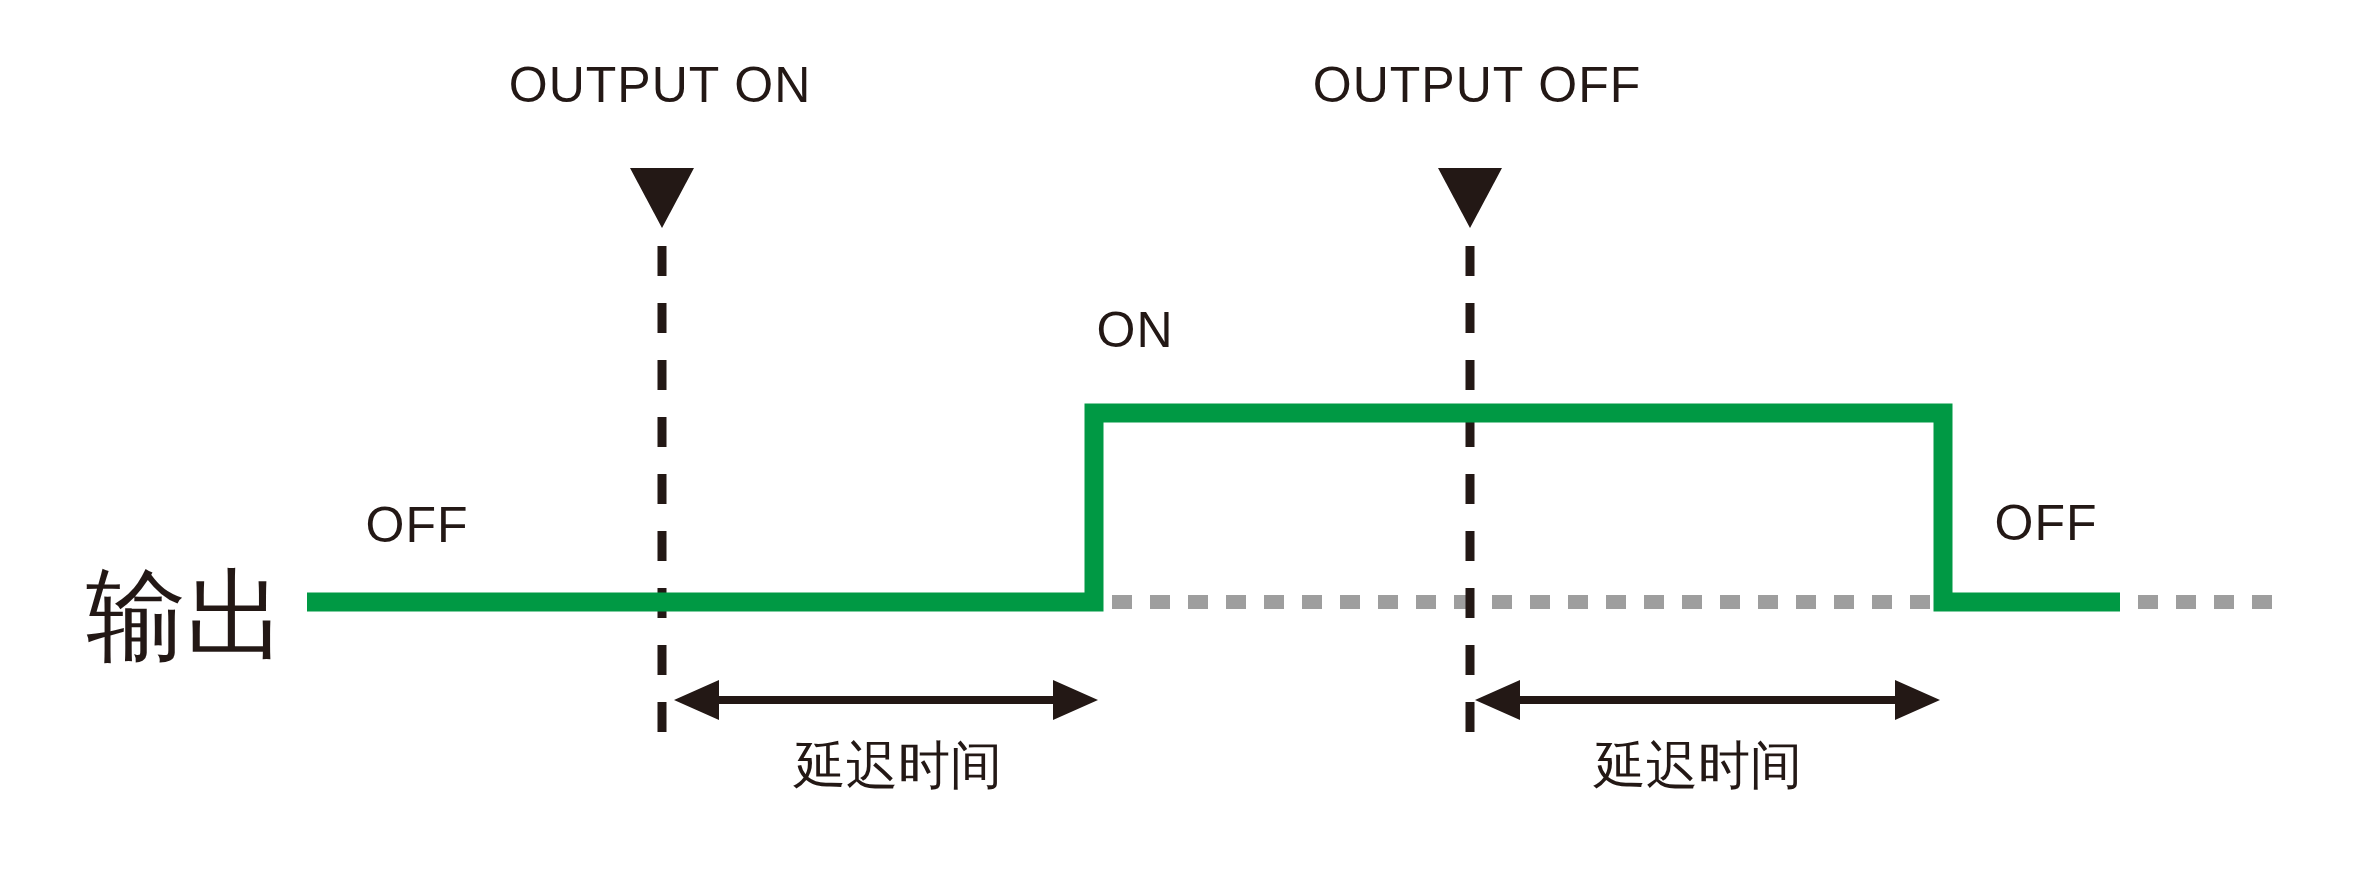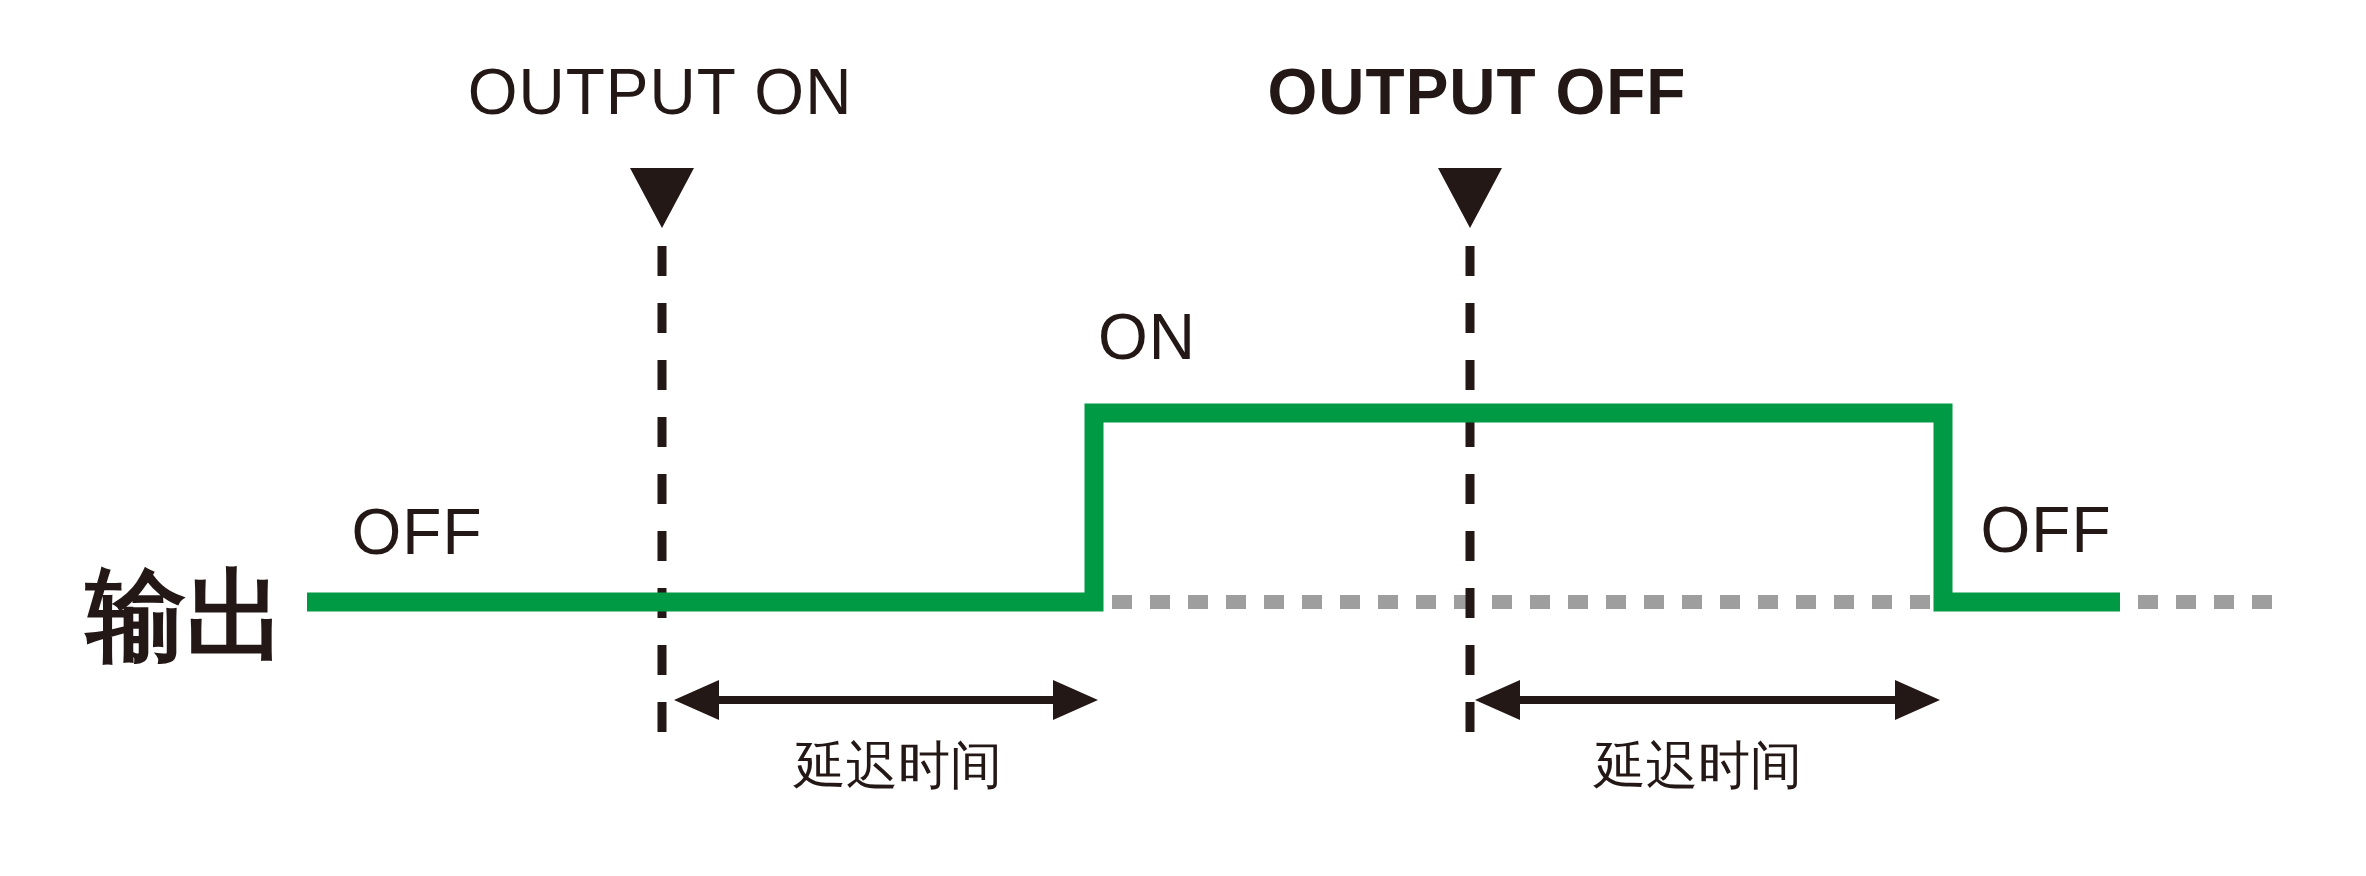--- a/index.html
+++ b/index.html
@@ -24,27 +24,27 @@
   .lbl {
     position: absolute;
     white-space: nowrap;
     line-height: 1;
     color: var(--ink, #231815);
   }
   .lbl.centered {
     transform: translateX(-50%);
   }
   .latin {
-    font-size: 64px;
+    font-size: 50px;
     font-weight: 400;
     letter-spacing: 1px;
   }
   .cjk-channel {
     font-size: 100px;
-    font-weight: 700;
+    font-weight: 400;
   }
   .cjk-delay {
     font-size: 52px;
     font-weight: 500;
   }
   
   .event-line {
     stroke: var(--ink, #231815);
     stroke-width: 9;
     stroke-dasharray: 30 27;
@@ -104,23 +104,23 @@
 
     <g>
       <line class="arrow-shaft" x1="1512" y1="700" x2="1903" y2="700"></line>
       <polygon class="arrow-head" points="1475,700 1520,680 1520,720"></polygon>
       <polygon class="arrow-head" points="1940,700 1895,680 1895,720"></polygon>
     </g>
   </svg>
 
   <div class="lbl latin centered" style="left:660px; top:60px;">OUTPUT ON</div>
 
-  <div class="lbl latin centered" style="left:1477px; top:60px;font-weight:bold;">OUTPUT OFF</div>
+  <div class="lbl latin centered" style="left:1477px; top:60px;">OUTPUT OFF</div>
 
-  <div class="lbl latin centered" style="left:1135px; top:305px;margin-left:12px;">ON</div>
+  <div class="lbl latin centered" style="left:1135px; top:305px;">ON</div>
 
   <div class="lbl latin centered" style="left:417px; top:500px;">OFF</div>
 
   <div class="lbl latin centered" style="left:2046px; top:498px;">OFF</div>
 
   <div class="lbl cjk-channel" style="left:86px; top:565px;">输出</div>
 
   <div class="lbl cjk-delay centered" style="left:898px; top:739px;">延迟时间</div>
 
   <div class="lbl cjk-delay centered" style="left:1698px; top:739px;">延迟时间</div>

